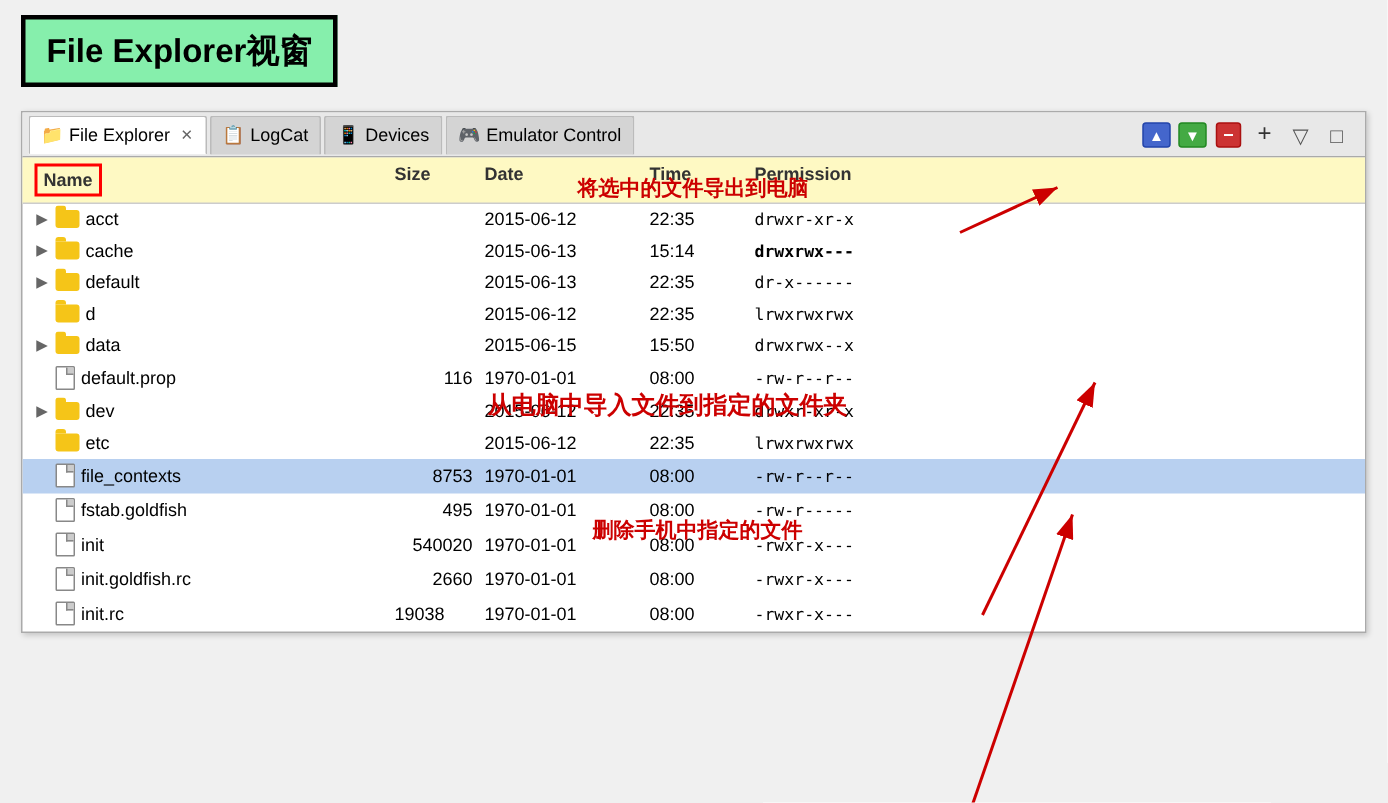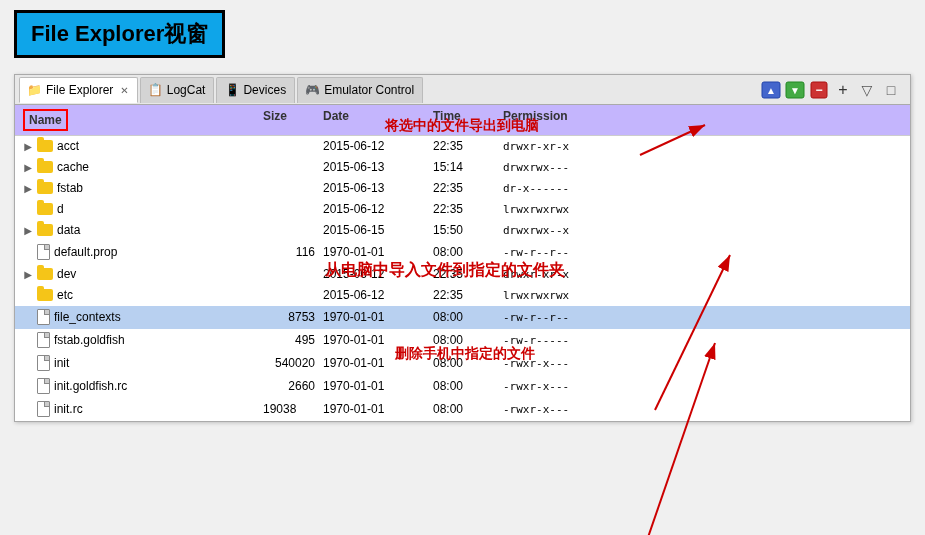--- a/index.html
+++ b/index.html
@@ -9,21 +9,21 @@
       background: #f0f0f0;
       font-family: Arial, sans-serif;
       overflow: hidden;
     }
 
     .title-box {
       display: inline-block;
       border: 3px solid #000;
       padding: 6px 14px;
       margin: 10px 14px;
-      background: #0ea5e9;
+      background: #86efac;
     }
     .title-box h1 {
       font-size: 22px;
       font-weight: bold;
       color: #000;
     }
 
     .window {
       margin: 6px 14px;
       border: 1px solid #aaa;
@@ -95,21 +95,21 @@
       cursor: pointer;
       border: 1px solid transparent;
       border-radius: 2px;
       font-size: 16px;
     }
 
     
     .file-header {
       display: grid;
       grid-template-columns: 240px 60px 110px 70px 1fr;
-      background: #c4b5fd;
+      background: #fef9c3;
       border-bottom: 1px solid #ccc;
       padding: 2px 4px;
       font-size: 12px;
       font-weight: bold;
       color: #333;
     }
     .file-header span { padding: 2px 4px; }
 
     
     .file-list {
@@ -288,27 +288,27 @@
       </div>
       <div class="file-row">
         <div class="file-cell name">
           <span class="expand-arrow">▶</span>
           <span class="folder-icon"></span>
           <span>cache</span>
         </div>
         <div class="file-cell" style="text-align: right;"></div>
         <div class="file-cell">2015-06-13</div>
         <div class="file-cell">15:14</div>
-        <div class="file-cell" style="font-family: monospace; font-size: 11px;">drwxrwx---</div>
+        <div class="file-cell" style="font-family: monospace; font-size: 11px; font-weight: bold;">drwxrwx---</div>
       </div>
       <div class="file-row">
         <div class="file-cell name">
           <span class="expand-arrow">▶</span>
           <span class="folder-icon"></span>
-          <span>fstab</span>
+          <span>default</span>
         </div>
         <div class="file-cell" style="text-align: right;"></div>
         <div class="file-cell">2015-06-13</div>
         <div class="file-cell">22:35</div>
         <div class="file-cell" style="font-family: monospace; font-size: 11px;">dr-x------</div>
       </div>
       <div class="file-row">
         <div class="file-cell name">
           <span style="width: 10px; display: inline-block;"></span>
           <span class="folder-icon"></span>

